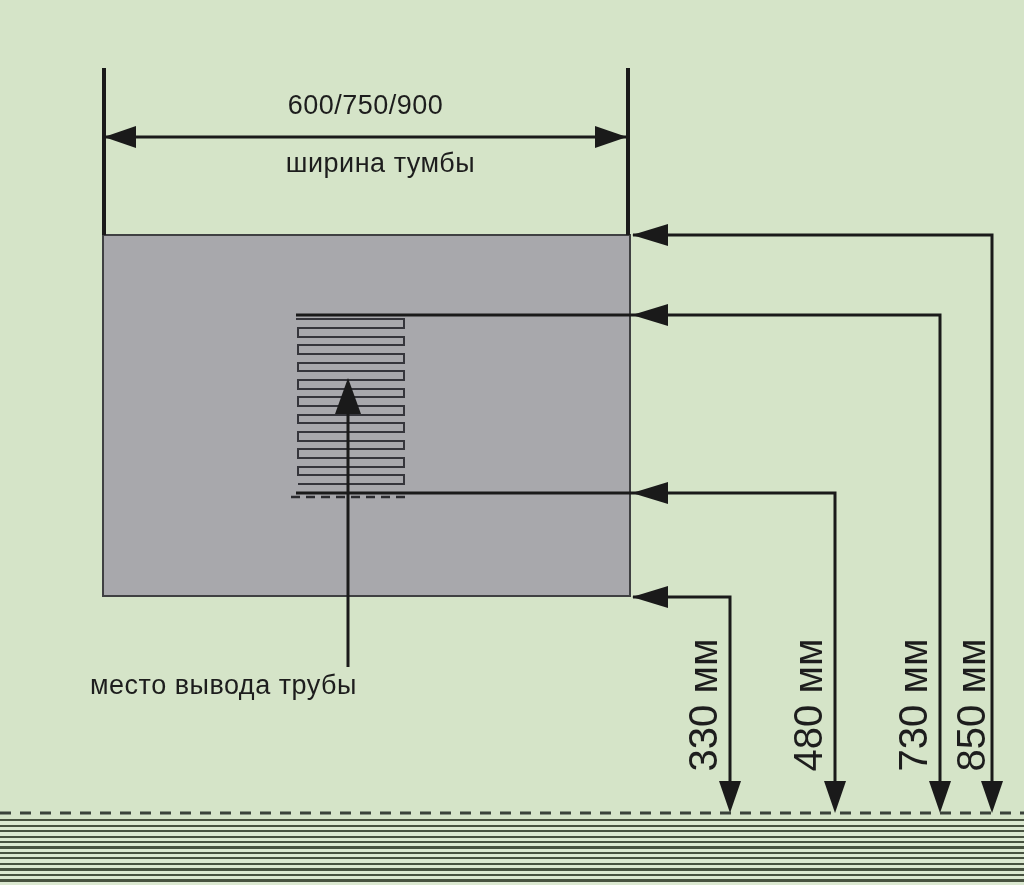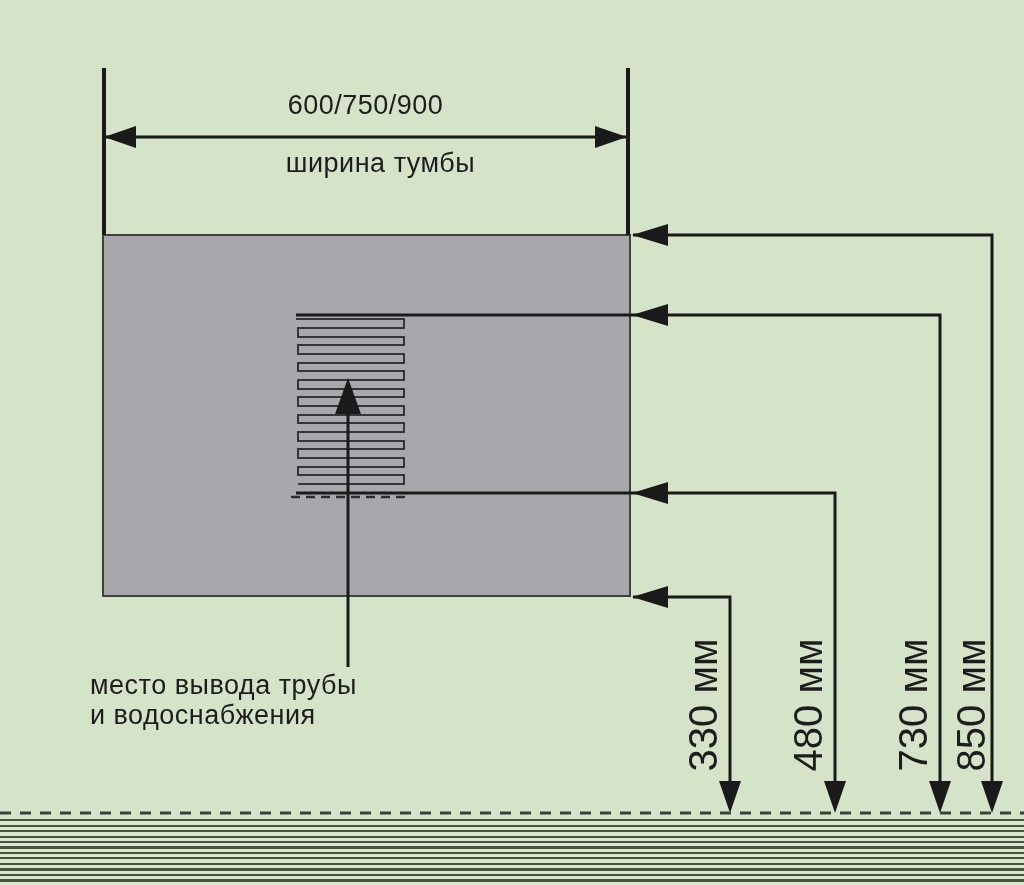--- a/index.html
+++ b/index.html
@@ -83,21 +83,20 @@
     <path d="M0,813 H1024" stroke="#3a423a" stroke-width="3" stroke-dasharray="11 9"></path>
   </svg>
 
   <div class="floor-stripes"></div>
 
   <div class="txt dim-top-values">600/750/900</div>
   <div class="txt dim-top-label">ширина тумбы</div>
 
   <div class="txt outlet-note">
     <span>место вывода трубы</span><br>
-    <span>и водоснабжения</span>
   </div>
 
   <div class="vlabel d330">330 мм</div>
   <div class="vlabel d480">480 мм</div>
   <div class="vlabel d730">730 мм</div>
   <div class="vlabel d850">850 мм</div>
 
 </div>
 
 </body></html>

